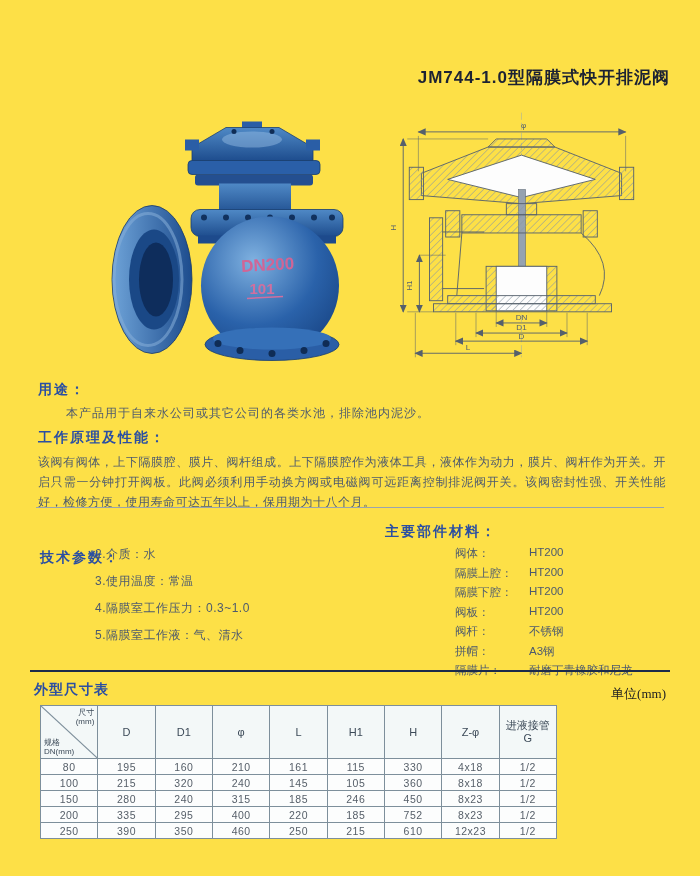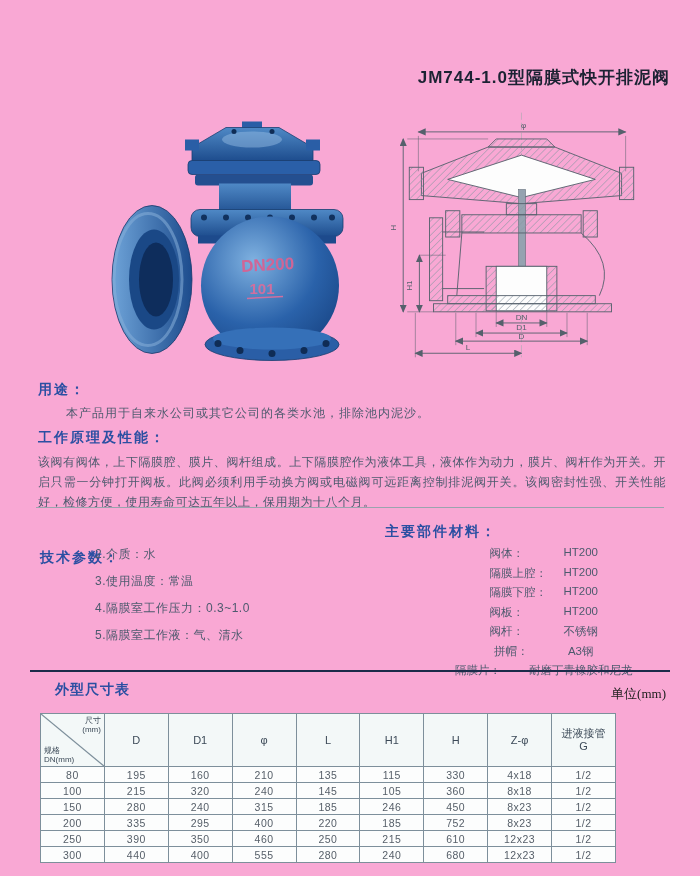--- a/index.html
+++ b/index.html
@@ -1,19 +1,19 @@
 <!DOCTYPE html>
 <html><head>
 <meta charset="utf-8">
 <style>
   * { margin:0; padding:0; box-sizing:border-box; }
   html,body { background:#e8e8e8; }
   #page {
     position:relative; width:700px; height:876px; margin:0 auto;
-    background:#f9a8d4; overflow:hidden;
+    background:#fde047; overflow:hidden;
     font-family:"Liberation Sans","DejaVu Sans",sans-serif;
     color:#4a5568;
   }
   .doc-title {
     position:absolute; top:66px; right:30px;
     font-size:17px; font-weight:bold; color:#1c2233; letter-spacing:1px;
   }
   
   .photo-box   { position:absolute; left:100px; top:116px; width:250px; height:248px; }
   .drawing-box { position:absolute; left:383px; top:110px; width:278px; height:252px; }
@@ -31,32 +31,32 @@
   }
   .divider-thin {
     position:absolute; left:36px; top:507px; width:628px; height:1px;
     background:#9aa4ae;
   }
   .tech-heading { left:40px;  top:521px;margin-top:28px; }
   .tech-list    { position:absolute; left:95px; top:546px; }
   .param-item   { font-size:12px; color:#4d5a6e; margin-bottom:10px; letter-spacing:0.5px; }
   .mat-heading  { left:385px; top:523px; }
   .mat-list     { position:absolute; left:455px; top:546px; }
-  .material-item{ font-size:11.5px; color:#4d5a6e; margin-bottom:4.5px; display:flex;justify-content:center; }
+  .material-item{ font-size:11.5px; color:#4d5a6e; margin-bottom:4.5px; display:flex; }
   .material-part{ display:inline-block; min-width:74px; }
   .divider-dark {
     position:absolute; left:30px; top:670px; width:640px; height:2px;
     background:#1c2b4a;
   }
   
-  .table-title  { left:55px; top:681px; letter-spacing:1px; }
+  .table-title  { left:34px; top:681px; letter-spacing:1px; }
   .unit-label   { position:absolute; right:34px; top:685px; font-size:13px; color:#222; font-family:"Liberation Serif","DejaVu Serif",serif;margin-left:30px; }
   table.dims {
-    position:absolute; left:40px; top:705px; width:576px;
-    border-collapse:collapse; table-layout:fixed;margin-top:8px;
+    position:absolute; left:40px; top:705px; width:517px;
+    border-collapse:collapse; table-layout:fixed;
   }
   table.dims th, table.dims td {
     border:1px solid #7d8f9b; text-align:center; vertical-align:middle;
     font-weight:normal;
   }
   table.dims thead th {
     height:37px; font-size:11px; color:#3c4a58; background:#f3f8f8; white-space:pre-line; line-height:13px;
   }
   table.dims tbody td {
     height:16px; font-size:10.5px; color:#555e68; background:#fcfdfd; letter-spacing:0.5px;
@@ -290,21 +290,21 @@
           <th>进液接管
 G</th>
         </tr>
     </thead>
     <tbody>
         <tr>
           <td>80</td>
           <td>195</td>
           <td>160</td>
           <td>210</td>
-          <td>135</td>
+          <td>161</td>
           <td>115</td>
           <td>330</td>
           <td>4x18</td>
           <td>1/2</td>
         </tr>
         <tr>
           <td>100</td>
           <td>215</td>
           <td>320</td>
           <td>240</td>
@@ -340,27 +340,16 @@
           <td>250</td>
           <td>390</td>
           <td>350</td>
           <td>460</td>
           <td>250</td>
           <td>215</td>
           <td>610</td>
           <td>12x23</td>
           <td>1/2</td>
         </tr>
-        <tr>
-          <td>300</td>
-          <td>440</td>
-          <td>400</td>
-          <td>555</td>
-          <td>280</td>
-          <td>240</td>
-          <td>680</td>
-          <td>12x23</td>
-          <td>1/2</td>
-        </tr>
       </tbody>
   </table>
 
 </div>
 
 </body></html>

